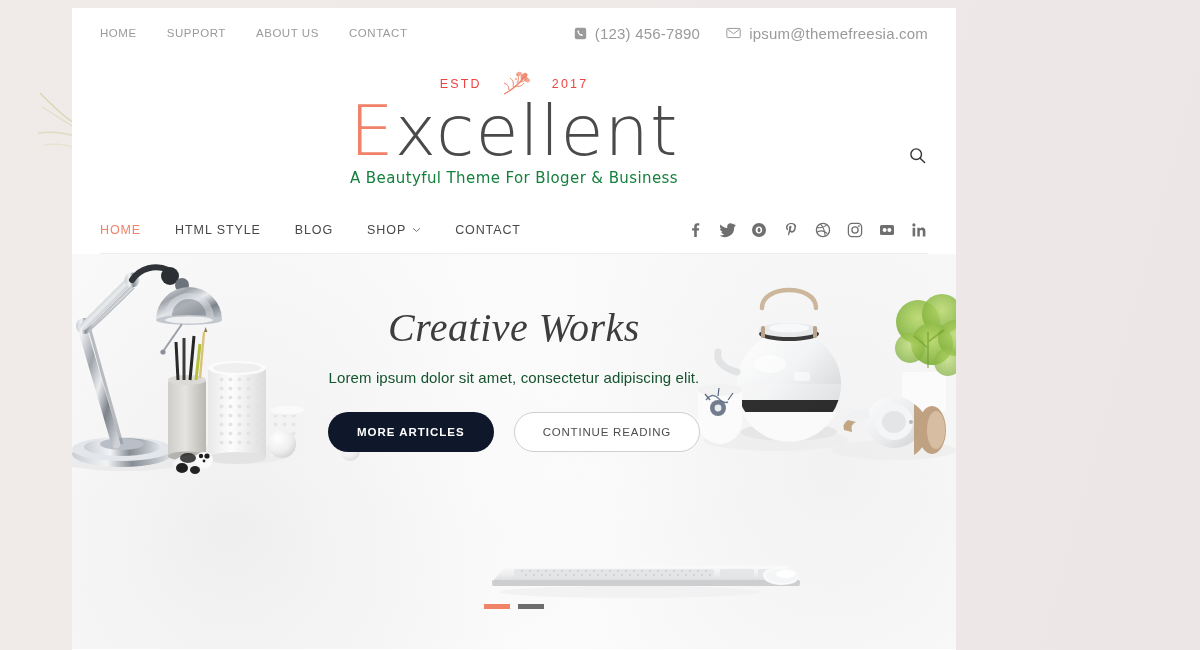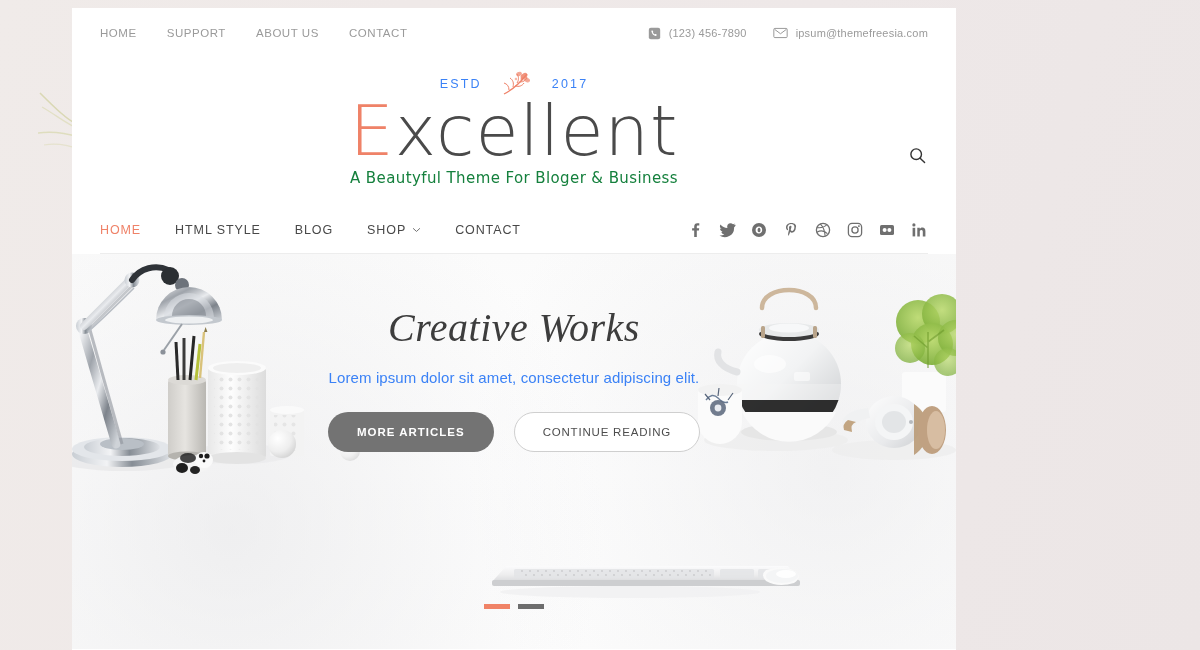--- a/index.html
+++ b/index.html
@@ -29,29 +29,29 @@
     position: relative; height: 50px; padding: 0 28px;
     display: flex; align-items: center; justify-content: space-between;
   }
   .topnav { display: flex; gap: 30px; align-items: center; }
   .topnav a {
     font-size: 11.5px; letter-spacing: .55px; color: #9a9a9a;
     text-decoration: none; font-weight: 400;
   }
   .topinfo { display: flex; gap: 26px; align-items: center; }
   .topinfo .bit { display: flex; align-items: center; gap: 8px; }
-  .topinfo .txt { font-size: 11px; color: #9a9a9a; letter-spacing: .2px; }
+  .topinfo .txt { font-size: 15px; color: #9a9a9a; letter-spacing: .2px; }
   .ic { display: inline-flex; align-items: center; justify-content: center; color: #9a9a9a; }
   .ic svg { display: block; }
 
   
   .brand { position: relative; text-align: center; padding: 12px 0 6px; }
   .estd {
     display: flex; align-items: center; justify-content: center; gap: 18px;
-    font-size: 12.5px; letter-spacing: 2.2px; color: #3b82f6;
+    font-size: 12.5px; letter-spacing: 2.2px; color: #ef4444;
   }
   .estd .orn { width: 34px; height: 28px; display:block; }
   .logo {
     font-family: "DejaVu Sans", sans-serif;
     font-size: 70px; font-weight: 300; letter-spacing: 1px;
     line-height: 1.02; margin-top: -2px; color: #4a4a4a;
   }
   .logo .cap { color: #ef8268; font-weight: 300; }
   .tagline {
     font-size: 15px; color: #15803d; letter-spacing: .4px; margin-top: 2px;
@@ -92,27 +92,27 @@
   }
   .hero svg.art { position: absolute; display: block; }
 
   .hcopy {
     position: absolute; left: 0; right: 0; top: 50px; text-align: center; z-index: 5;
   }
   .htitle {
     font-family: "Liberation Serif", serif; font-style: italic;
     font-size: 40px; color: #3d3d3d; letter-spacing: .5px;
   }
-  .hsub { font-size: 15px; color: #3b82f6; margin-top: 18px; letter-spacing: .1px; }
+  .hsub { font-size: 15px; color: #14532d; margin-top: 18px; letter-spacing: .1px; }
   .hbtns { margin-top: 26px; display: flex; gap: 20px; justify-content: center; }
   .btn {
     border-radius: 22px; font-size: 11.5px; letter-spacing: 1px; font-weight: 700;
     padding: 13px 28px; cursor: pointer; border: 1px solid transparent;
   }
-  .btn.primary { background: #737373; color: #fff; }
+  .btn.primary { background: #0f172a; color: #fff; }
   .btn.ghost { background: #fff; color: #4d4d4d; border-color: #cfcfcf; font-weight: 400; letter-spacing: .8px; }
   .dots {
     position: absolute; left: 0; right: 0; bottom: 40px; display: flex;
     gap: 8px; justify-content: center; z-index: 6;
   }
   .dot { width: 26px; height: 5px; background: #6d6d6d; cursor: pointer; }
   .dot.on { background: #f08367; }
 </style>
 </head>
 <body>

